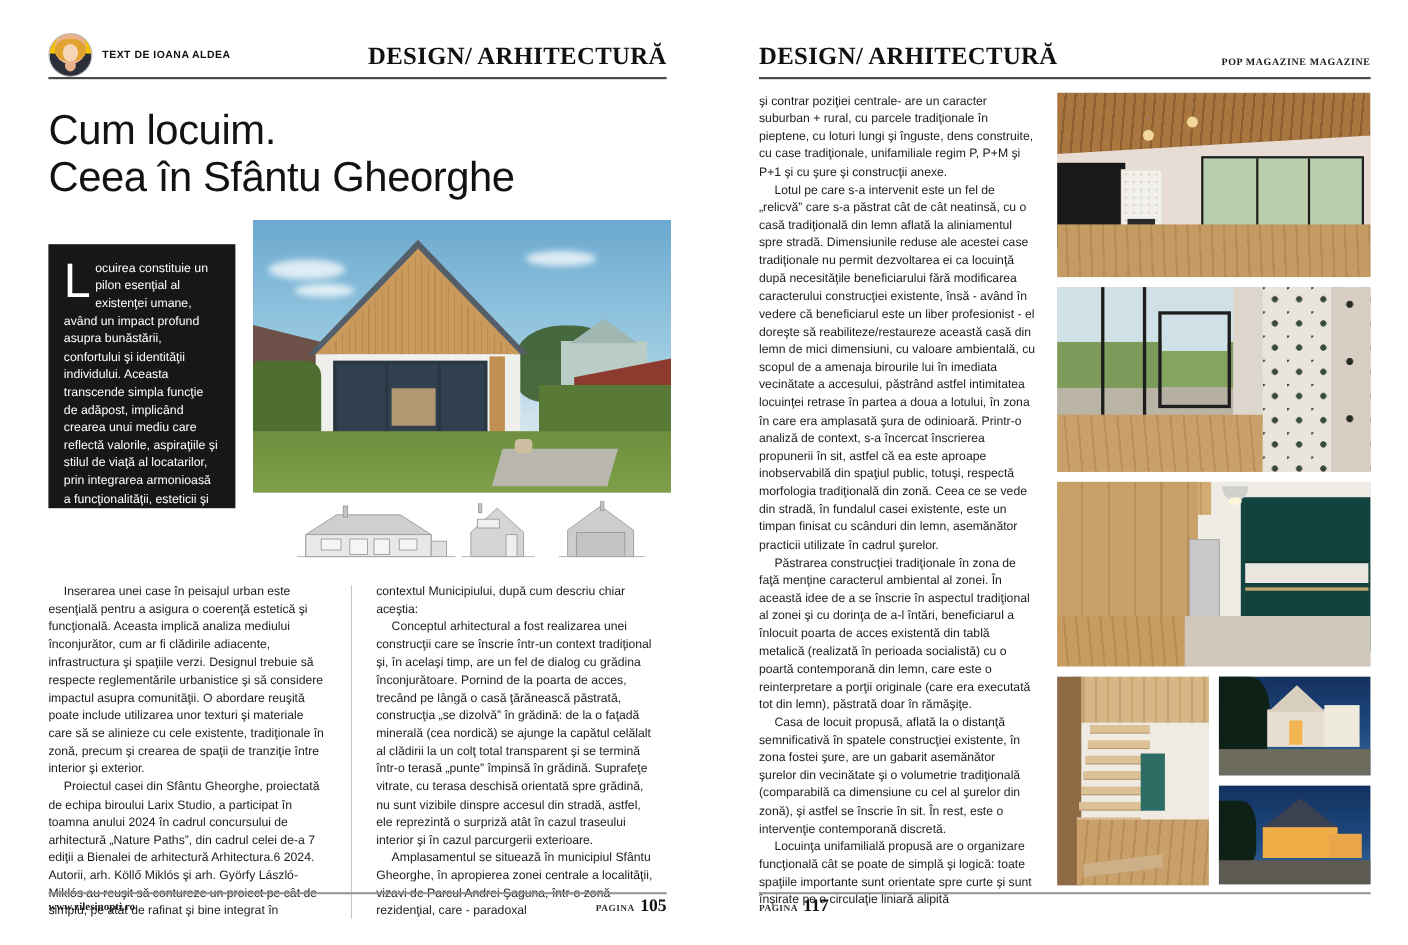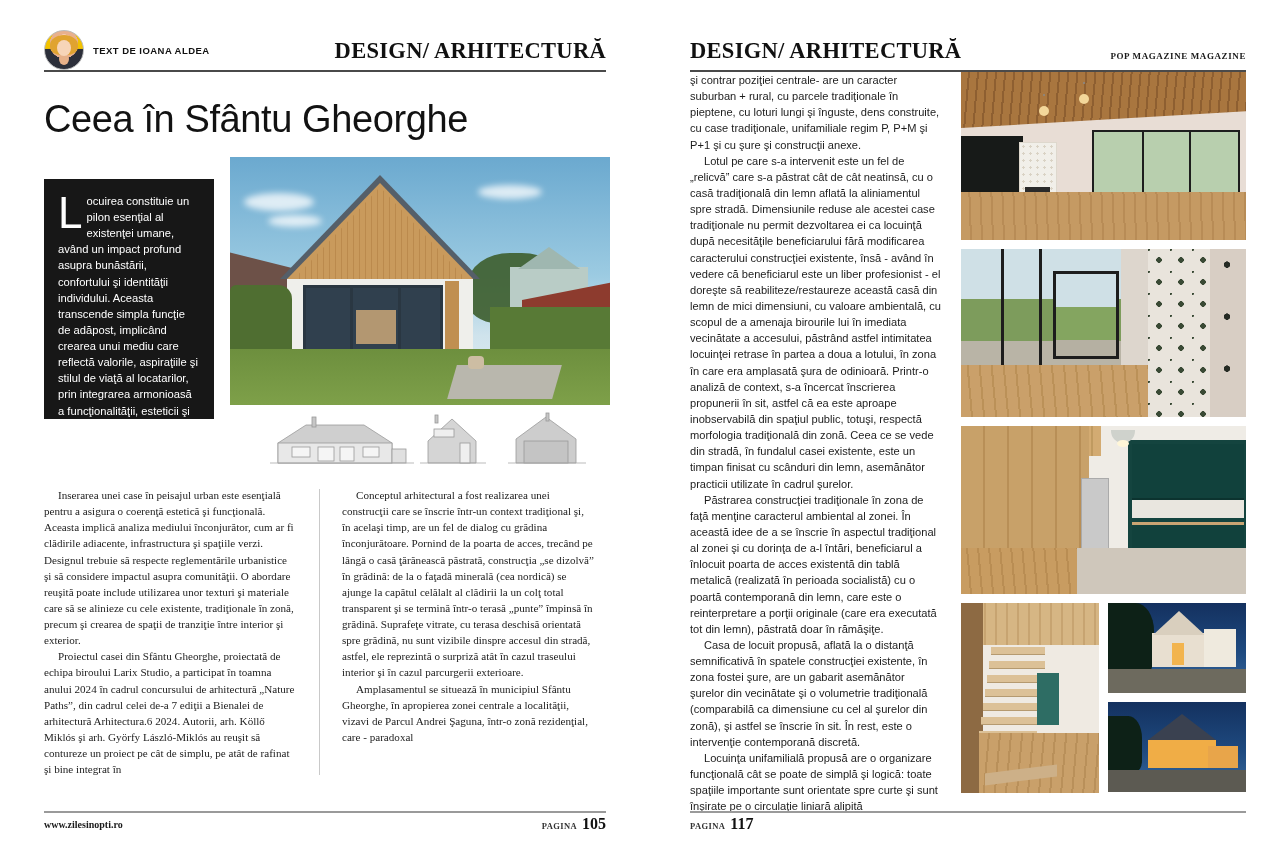--- a/index.html
+++ b/index.html
@@ -101,30 +101,30 @@
   .nbrR2{position:absolute;right:-4px;top:134px;width:92px;height:36px;background:#8d3b2e;transform:skewY(-11deg);}
   .trees{position:absolute;left:238px;top:96px;width:96px;height:70px;background:#3f6030;border-radius:44% 44% 30% 30%;opacity:.92;}
   .dog{position:absolute;left:238px;bottom:36px;width:16px;height:13px;background:#cdbda3;border-radius:4px;}
 
   
   .elev{position:absolute;left:224px;top:252px;width:342px;height:64px;}
   .elev svg{display:block;}
 
   
   .cols{display:flex;gap:22px;margin-top:10px;}
-  .col{width:253px;font-family:Liberation Serif, serif;}
+  .col{width:253px;}
   .col p{
     margin:0;font-size:11.1px;line-height:1.455;color:#1c1c1c;
     text-align:left;
   }
   .col p.ind{text-indent:14px;}
   .divider{width:1px;background:#c9c9c9;align-self:stretch;margin:2px 0;}
 
   
-  .rcols{display:flex;gap:20px;}
+  .rcols{display:flex;gap:20px;margin-top:12px;}
   .rcol-text{width:255px;}
   .rcol-text p{margin:0;font-size:11.1px;line-height:1.455;color:#1c1c1c;}
   .rcol-text p.ind{text-indent:14px;}
   .rcol-gal{width:285px;display:flex;flex-direction:column;gap:9px;}
 
   
   .ph{position:relative;width:285px;overflow:hidden;background:#ddd;}
   .ph1{height:168px;}
   .ph2{height:168px;}
   .ph3{height:168px;}
@@ -215,20 +215,21 @@
     <div class="hdr">
       <div class="byline">
         <div class="avatar"></div>
         <div class="byline-txt">TEXT DE IOANA ALDEA</div>
       </div>
       <div class="kicker">DESIGN/ ARHITECTURĂ</div>
       <div class="hdr-rule"></div>
     </div>
 
     <h1 class="title">
+      <span>Cum locuim.</span>
       <span class="l2">Ceea în Sfântu Gheorghe</span>
     </h1>
 
     <div class="hero-wrap">
 
       <div class="hero-img">
         <div class="sky"></div>
         <div class="cloud" style="left:14px;top:36px;width:70px;height:18px;"></div>
         <div class="cloud" style="left:38px;top:58px;width:54px;height:12px;"></div>
         <div class="cloud" style="left:248px;top:28px;width:64px;height:14px;"></div>
@@ -285,20 +286,21 @@
       </div>
     </div>
 
     <div class="cols">
       <div class="col">
         <p class="ind">Inserarea unei case în peisajul urban este esenţială pentru a asigura o coerenţă estetică şi funcţională. Aceasta implică analiza mediului înconjurător, cum ar fi clădirile adiacente, infrastructura şi spaţiile verzi. Designul trebuie să respecte reglementările urbanistice şi să considere impactul asupra comunităţii. O abordare reuşită poate include utilizarea unor texturi şi materiale care să se alinieze cu cele existente, tradiţionale în zonă, precum şi crearea de spaţii de tranziţie între interior şi exterior.</p>
         <p class="ind">Proiectul casei din Sfântu Gheorghe, proiectată de echipa biroului Larix Studio, a participat în toamna anului 2024 în cadrul concursului de arhitectură „Nature Paths”, din cadrul celei de-a 7 ediţii a Bienalei de arhitectură Arhitectura.6 2024. Autorii, arh. Köllő Miklós şi arh. Györfy László-Miklós au reuşit să contureze un proiect pe cât de simplu, pe atât de rafinat şi bine integrat în</p>
       </div>
       <div class="divider"></div>
       <div class="col">
+        <p>contextul Municipiului, după cum descriu chiar aceştia:</p>
         <p class="ind">Conceptul arhitectural a fost realizarea unei construcţii care se înscrie într-un context tradiţional şi, în acelaşi timp, are un fel de dialog cu grădina înconjurătoare. Pornind de la poarta de acces, trecând pe lângă o casă ţărănească păstrată, construcţia „se dizolvă” în grădină: de la o faţadă minerală (cea nordică) se ajunge la capătul celălalt al clădirii la un colţ total transparent şi se termină într-o terasă „punte” împinsă în grădină. Suprafeţe vitrate, cu  terasa deschisă orientată spre grădină, nu sunt vizibile dinspre accesul din stradă, astfel, ele reprezintă o surpriză atât în cazul traseului interior şi în cazul parcurgerii exterioare.</p>
         <p class="ind">Amplasamentul se situează în municipiul Sfântu Gheorghe, în apropierea zonei centrale a localităţii, vizavi de Parcul Andrei Şaguna, într-o zonă rezidenţial, care - paradoxal</p>
       </div>
     </div>
 
     <div class="foot">
       <div class="foot-rule"></div>
       <div class="foot-url">www.zilesinopti.ro</div>
       <div class="foot-pg r">
         <span class="pg-lbl">PAGINA</span>

